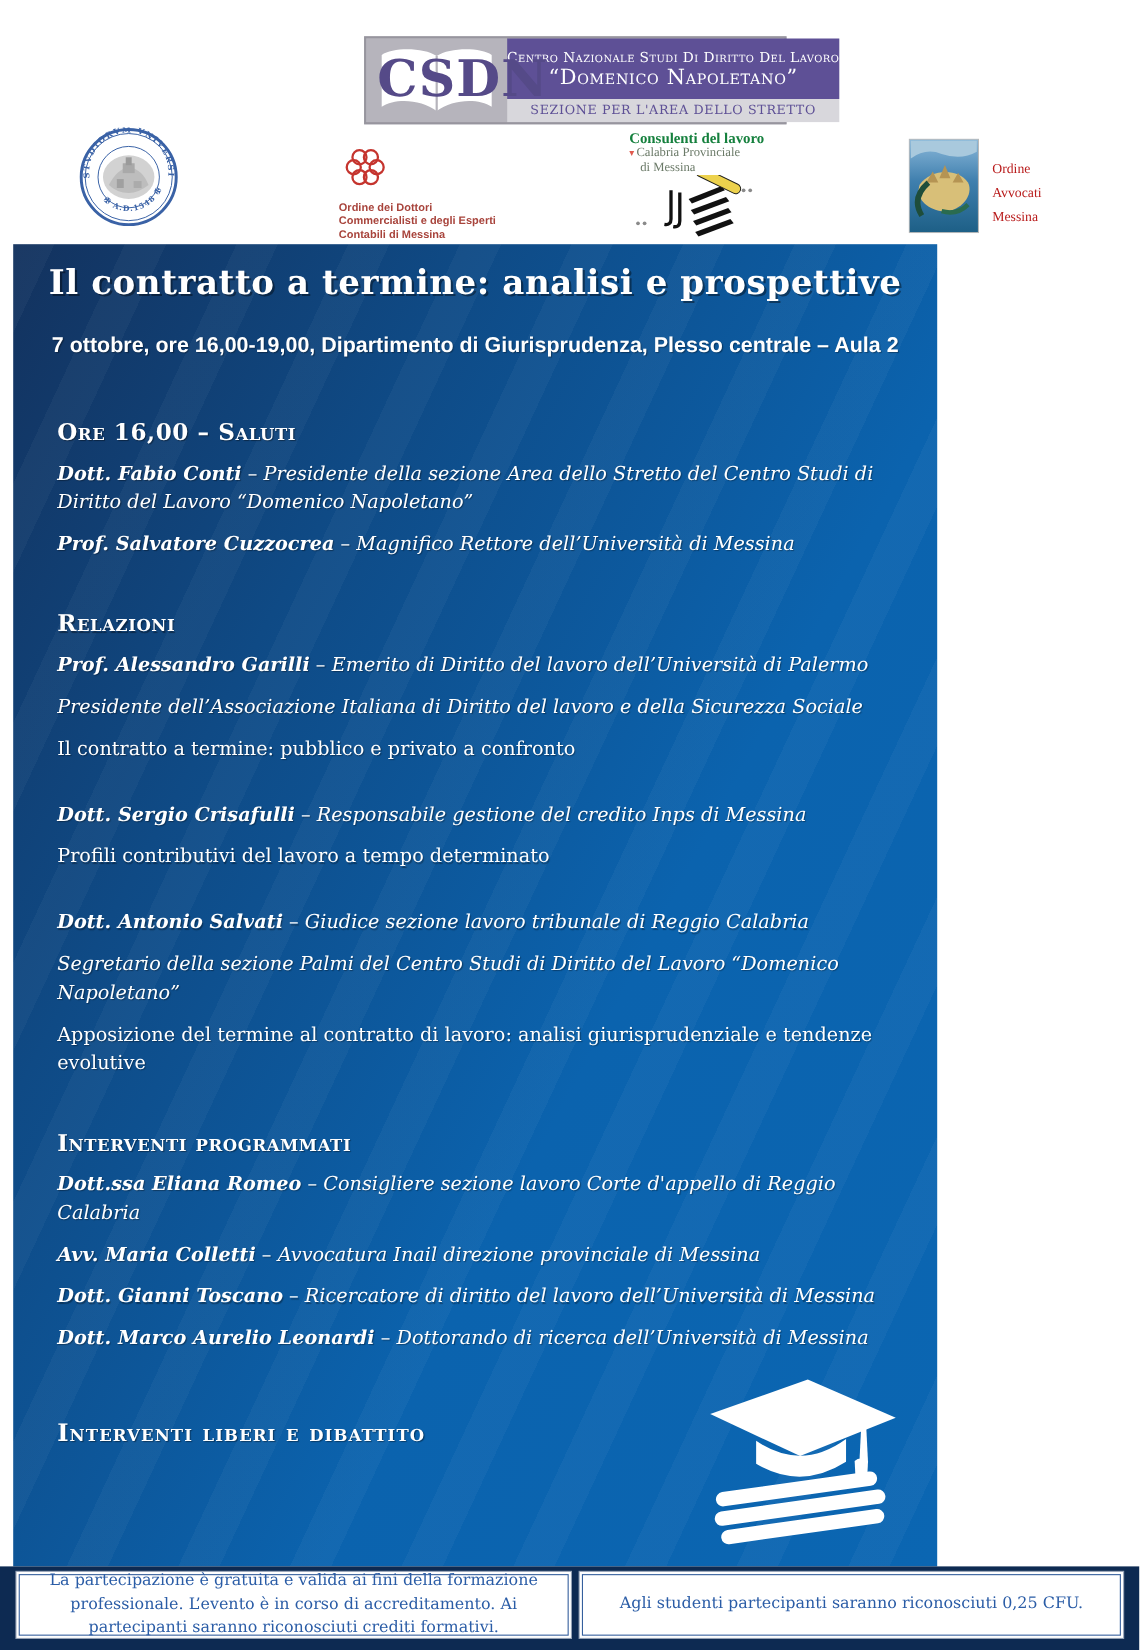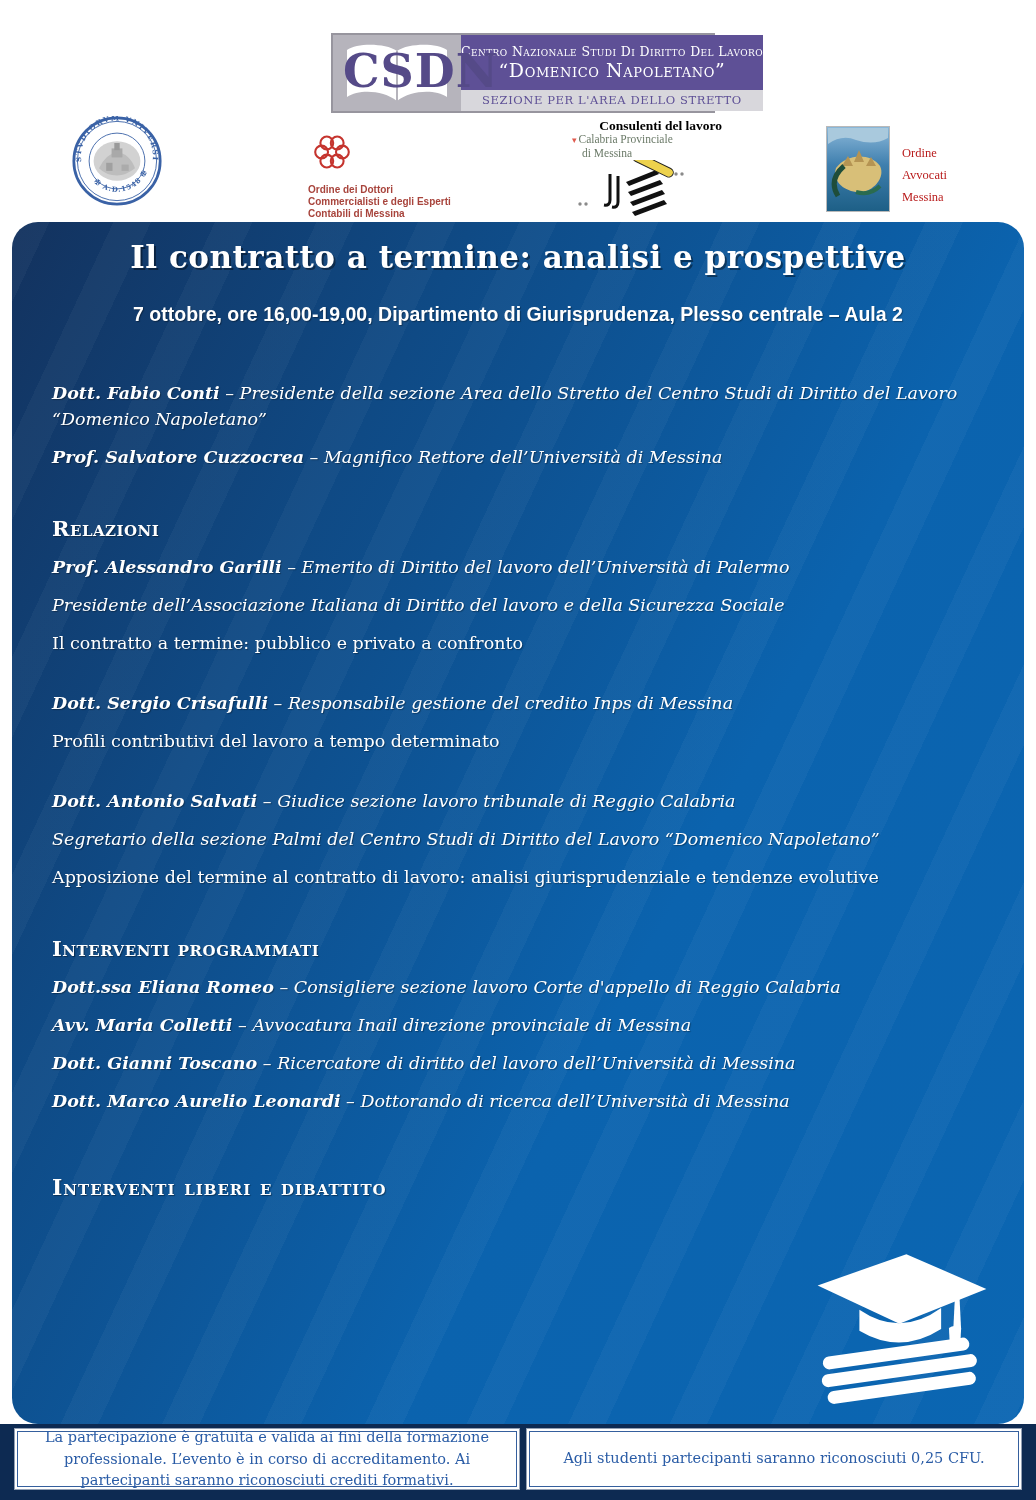--- a/index.html
+++ b/index.html
@@ -22,34 +22,34 @@
   .csdn-line2{font-variant:small-caps;font-size:19px;line-height:22px;letter-spacing:.6px;}
   .csdn-gray{background:#d8d7dc;color:#5e5096;height:21px;font-size:11.5px;line-height:21px;
         text-align:center;letter-spacing:.6px;}
 
   .logo-block{position:absolute;}
   .seal{left:72px;top:116px;}
   .commercialisti{left:308px;top:128px;width:150px;text-align:left;}
   .commercialisti .cap-label{margin-top:4px;font-family:"Liberation Sans",sans-serif;
         font-weight:bold;color:#a8443c;font-size:10px;line-height:12px;}
   .consulenti{left:572px;top:118px;width:150px;}
-  .consulenti .cdl-title{font-family:"Liberation Serif",serif;font-weight:bold;color:#000000;
-        font-size:13.5px;line-height:15px;text-align:right;}
+  .consulenti .cdl-title{font-family:"Liberation Serif",serif;font-weight:bold;color:#15803d;
+        font-size:13.5px;line-height:15px;}
   .consulenti .cdl-sub{font-family:"Liberation Serif",serif;color:#6b7a68;font-size:11.5px;line-height:13px;}
   .consulenti .tri{color:#e05a4e;font-size:9px;margin-right:2px;}
   .avvocati{left:826px;top:126px;display:flex;align-items:flex-start;}
   .avvocati .oam-text{margin-left:12px;margin-top:16px;font-family:"Liberation Serif",serif;
         color:#b91c1c;font-size:12.5px;line-height:22px;}
 
   
-  .panel{position:absolute;left:12px;top:222px;width:1012px;height:1202px;
+  .panel{position:absolute;left:12px;top:222px;width:840px;height:1202px;
         background:
           repeating-linear-gradient(115deg, rgba(255,255,255,0.035) 0 34px, rgba(255,255,255,0) 34px 92px),
           linear-gradient(118deg,#13325e 0%,#0f4a85 28%,#0b63ae 62%,#0b66b2 100%);
-        color:#ffffff;border-radius:26px;}
+        color:#ffffff;}
   .title{margin:0;padding-top:16px;text-align:center;font-family:"DejaVu Serif",serif;
         font-weight:bold;font-size:31px;line-height:38px;letter-spacing:.5px;
         text-shadow:2px 2px 0 rgba(0,0,0,.4);}
   .subtitle{margin:26px 30px 0;text-align:center;font-family:"Liberation Sans",sans-serif;
         font-weight:bold;font-size:19.5px;line-height:24px;text-shadow:1px 1px 1px rgba(0,0,0,.35);}
 
   .program{margin:54px 40px 0 40px;max-width:930px;}
   .section{margin-top:46px;}
   .section:first-child{margin-top:0;}
   .sec-heading{margin:0;font-family:"DejaVu Serif",serif;font-weight:bold;
@@ -189,20 +189,21 @@
     </div>
   </div>
 
   <div class="panel">
     <h1 class="title">Il contratto a termine: analisi e prospettive</h1>
     <div class="subtitle">7 ottobre, ore 16,00-19,00, Dipartimento di Giurisprudenza, Plesso centrale – Aula 2</div>
 
     <div class="program">
 
       <div class="section">
+        <h2 class="sec-heading">Ore 16,00 – Saluti</h2>
         <p class="pline"><span class="spk">Dott. Fabio Conti</span><span class="sep"> – </span><span class="role">Presidente della sezione Area dello Stretto del Centro Studi di Diritto del Lavoro “Domenico Napoletano”</span></p>
         <p class="pline"><span class="spk">Prof. Salvatore Cuzzocrea</span><span class="sep"> – </span><span class="role">Magnifico Rettore dell’Università di Messina</span></p>
       </div>
 
 
       <div class="section">
         <h2 class="sec-heading">Relazioni</h2>
         <div class="entry">
           <p class="pline"><span class="spk">Prof. Alessandro Garilli</span><span class="sep"> – </span><span class="role">Emerito di Diritto del lavoro dell’Università di Palermo</span></p>
           <p class="pline extra">Presidente dell’Associazione Italiana di Diritto del lavoro e della Sicurezza Sociale</p>

